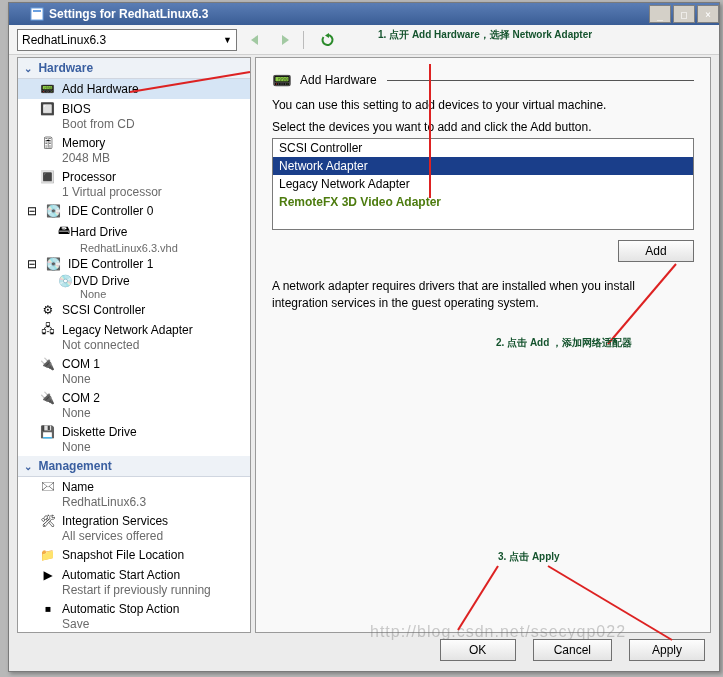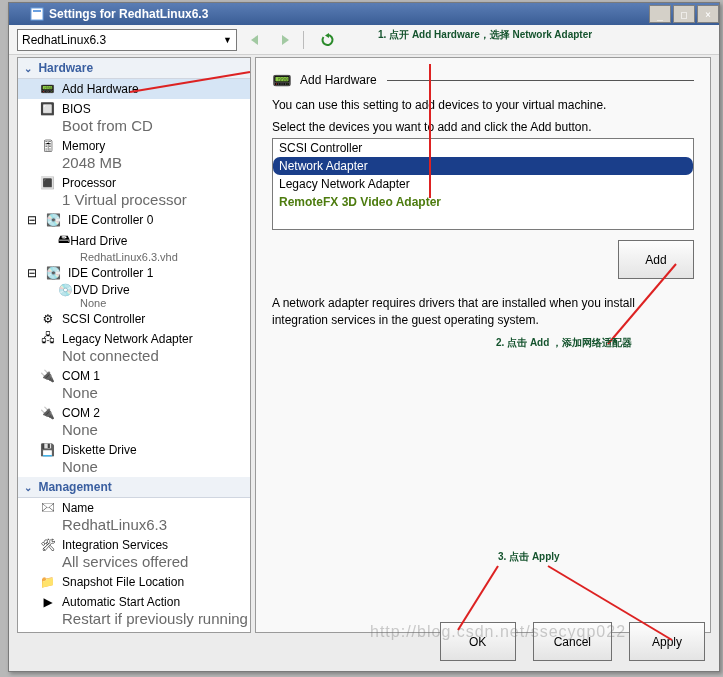--- a/index.html
+++ b/index.html
@@ -19,36 +19,36 @@
   .nav-btn.disabled { opacity: .4; cursor: default; }
 
   .body-row { display: flex; height: 580px; }
   .sidebar { width: 234px; border: 1px solid #9a9a9a; margin: 2px 2px 2px 8px; background: #fff; overflow-y: auto; }
   .section-hdr { background: #eef2f7; border-bottom: 1px solid #d0d6e0; padding: 3px 6px; color: #3a5fa0; font-weight: bold; display: flex; align-items: center; }
   .section-hdr .chev { margin-right: 6px; font-size: 10px; }
   .tree-item { padding: 2px 0 2px 22px; cursor: pointer; }
   .tree-item.selected { background: #d6e5f5; }
   .tree-item .row1 { display: flex; align-items: center; }
   .tree-item .ico { width: 16px; height: 16px; margin-right: 6px; display: inline-flex; align-items: center; justify-content: center; font-size: 12px; }
-  .tree-item .sub { color: #6a6a6a; padding-left: 22px; font-size: 15px; }
+  .tree-item .sub { color: #6a6a6a; padding-left: 22px; font-size: 12px; }
   .tree-sub { padding-left: 40px; }
   .tree-sub .row1 { display: flex; align-items: center; }
   .tree-sub .sub { color: #6a6a6a; padding-left: 22px; font-size: 11px; }
 
   .main { flex: 1; margin: 2px 8px 2px 2px; border: 1px solid #9a9a9a; background: #f9f9f9; padding: 12px 16px; position: relative; }
   .main-hdr { display: flex; align-items: center; margin-bottom: 8px; }
   .main-hdr .ico { width: 20px; height: 20px; margin-right: 8px; display: flex; align-items: center; justify-content: center; color: #2a8a2a; font-size: 16px; }
   .main-hdr .txt { font-size: 12px; }
   .main-hdr-line { flex: 1; height: 1px; background: #555; margin-left: 10px; }
   .main-desc { margin: 8px 0 4px 0; }
   .device-list { border: 1px solid #7a7a7a; background: #fff; height: 92px; overflow: hidden; }
   .device-list div { padding: 2px 6px; cursor: pointer; }
-  .device-list .sel { background: #1a3e8a; color: #fff; border-radius: 7px; }
+  .device-list .sel { background: #1a3e8a; color: #fff; }
   .device-list .dis { color: #4d7c0f; font-weight: bold; }
-  .btn { min-width: 76px; height: 39px; border: 1px solid #707070; background: linear-gradient(#fdfdfd,#e4e4e4); display: inline-flex; align-items: center; justify-content: center; cursor: pointer; padding: 0 20px; }
+  .btn { min-width: 76px; height: 22px; border: 1px solid #707070; background: linear-gradient(#fdfdfd,#e4e4e4); display: inline-flex; align-items: center; justify-content: center; cursor: pointer; padding: 0 20px; }
   .add-row { display: flex; justify-content: flex-end; margin-top: 10px; }
   .info-text { margin-top: 16px; line-height: 1.4; }
 
   .footer { position: absolute; bottom: 10px; right: 14px; display: flex; gap: 17px; }
 
   
   .anno { position: absolute; color: #14532d; font-weight: bold; font-size: 10px; pointer-events: none; line-height: 1.3; z-index: 50; }
   svg.anno-line { position: absolute; pointer-events: none; z-index: 49; }
 
   .watermark { position: absolute; bottom: 36px; left: 370px; color: rgba(110,110,110,0.35); font-size: 16px; letter-spacing: 1px; pointer-events: none; }

